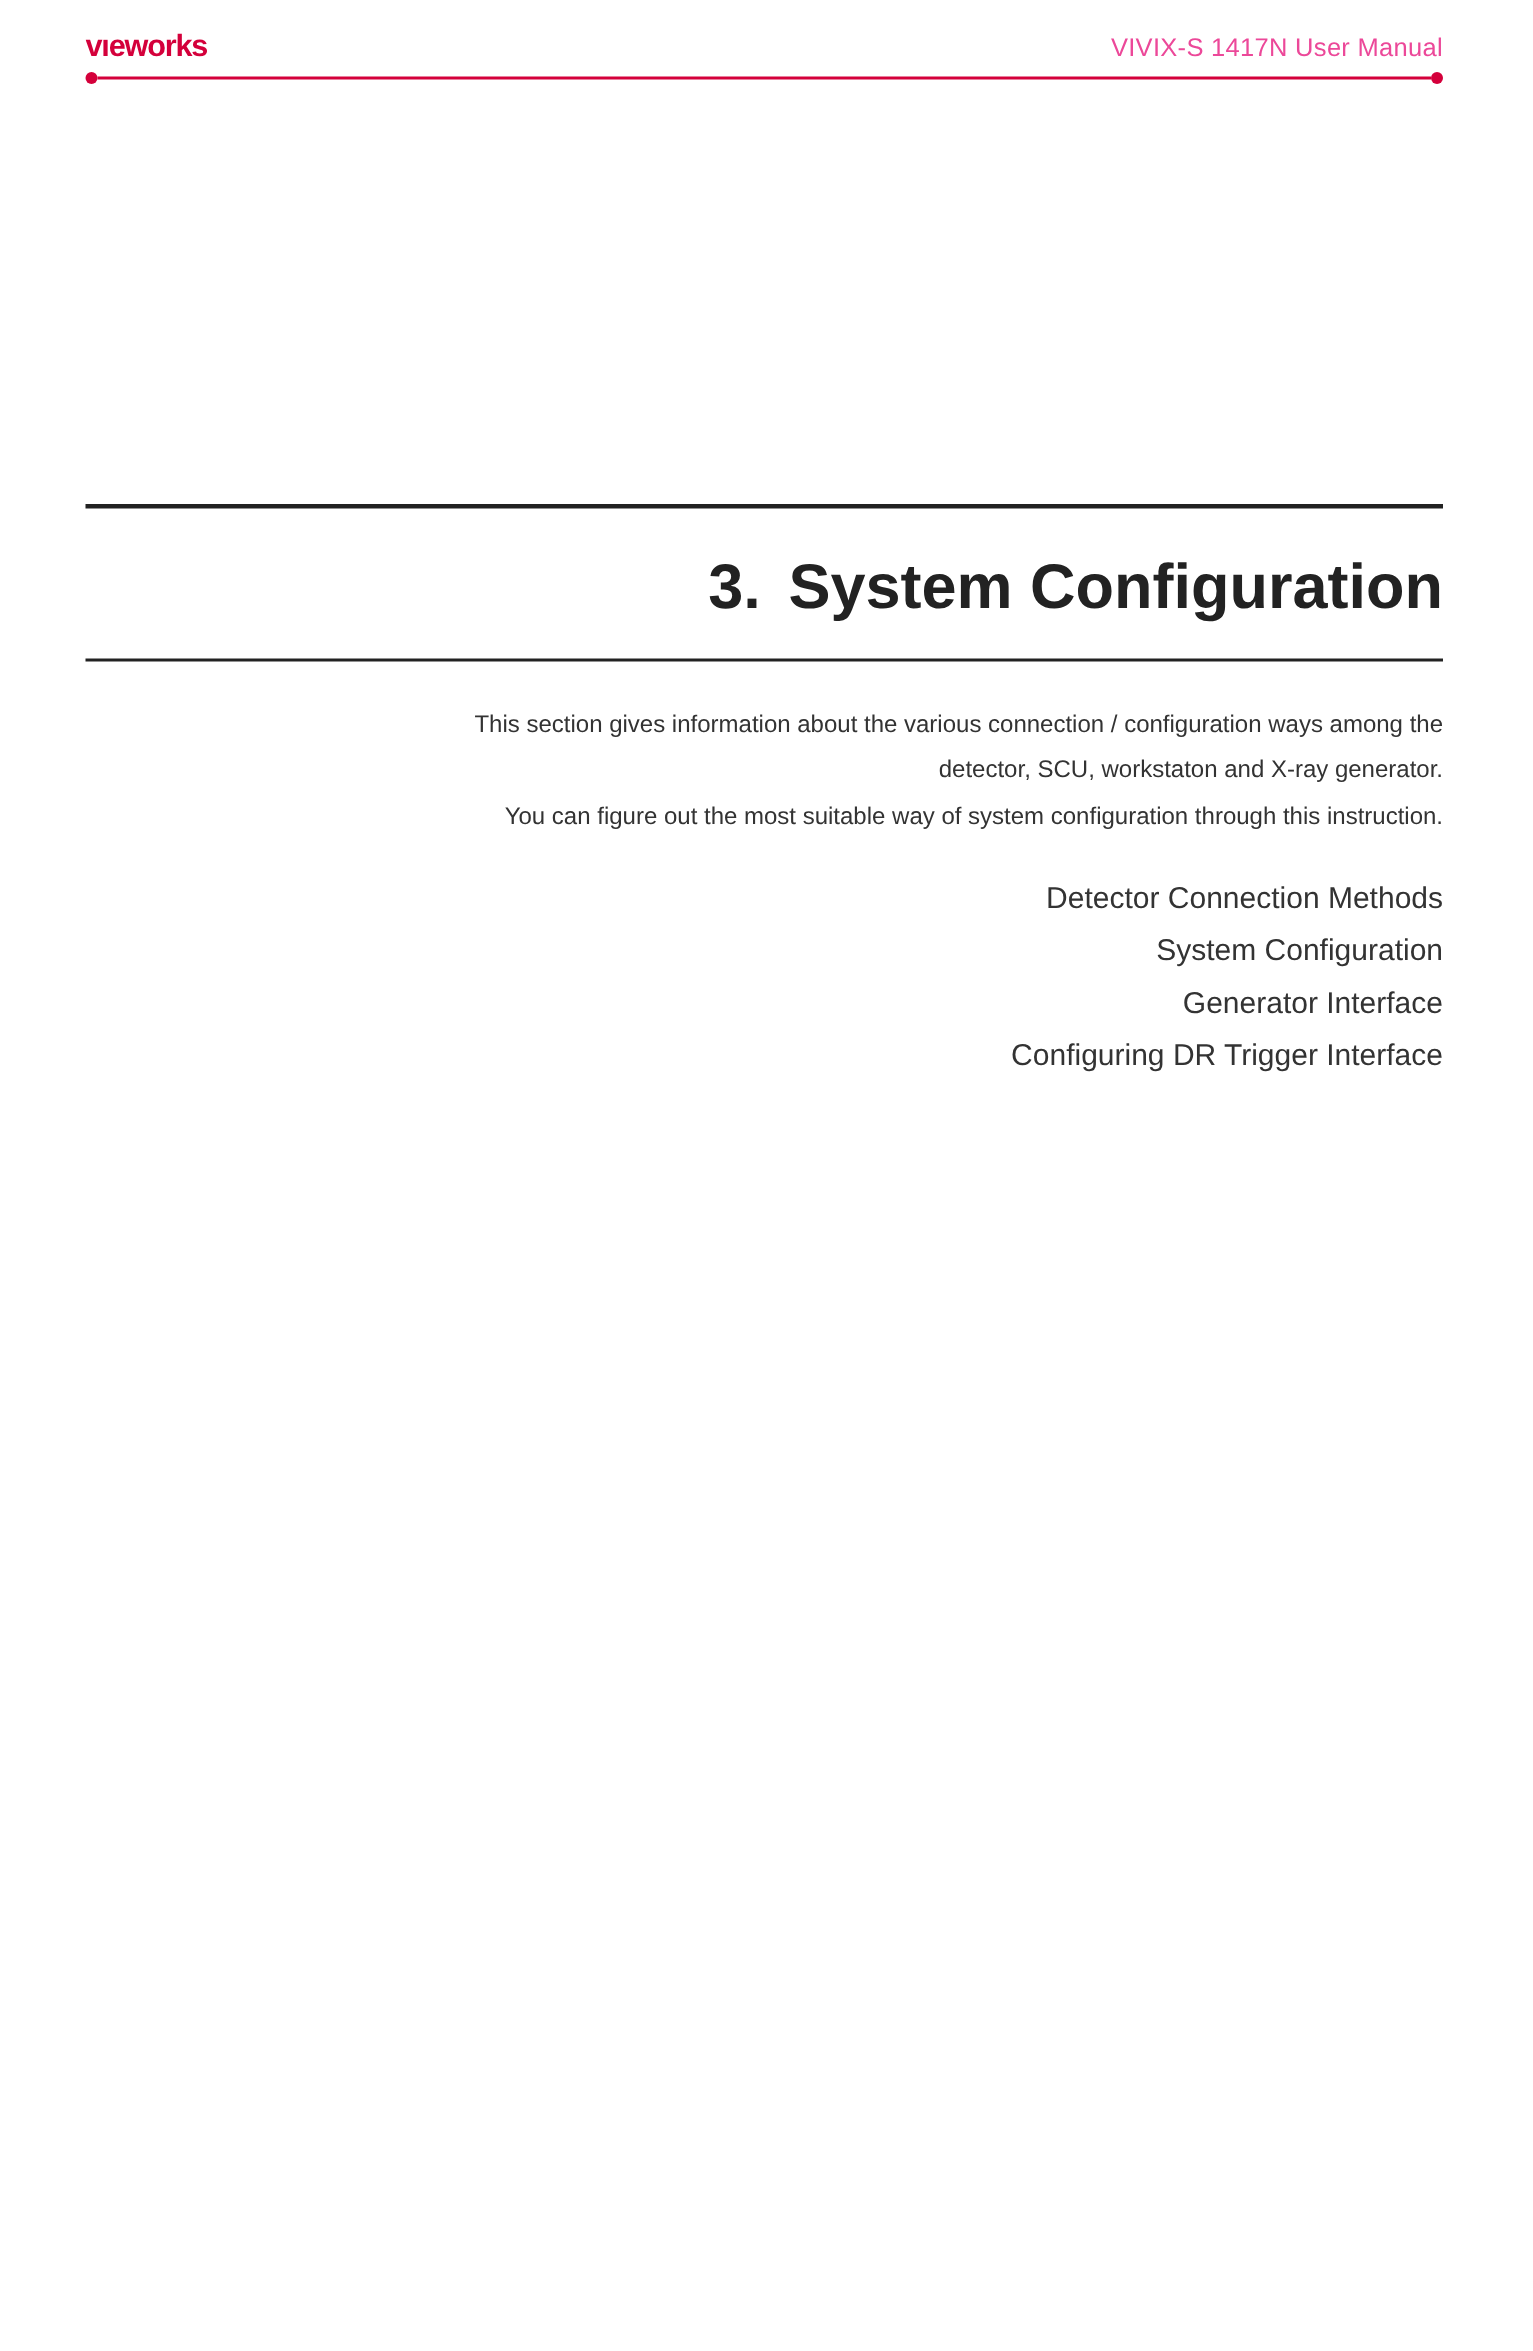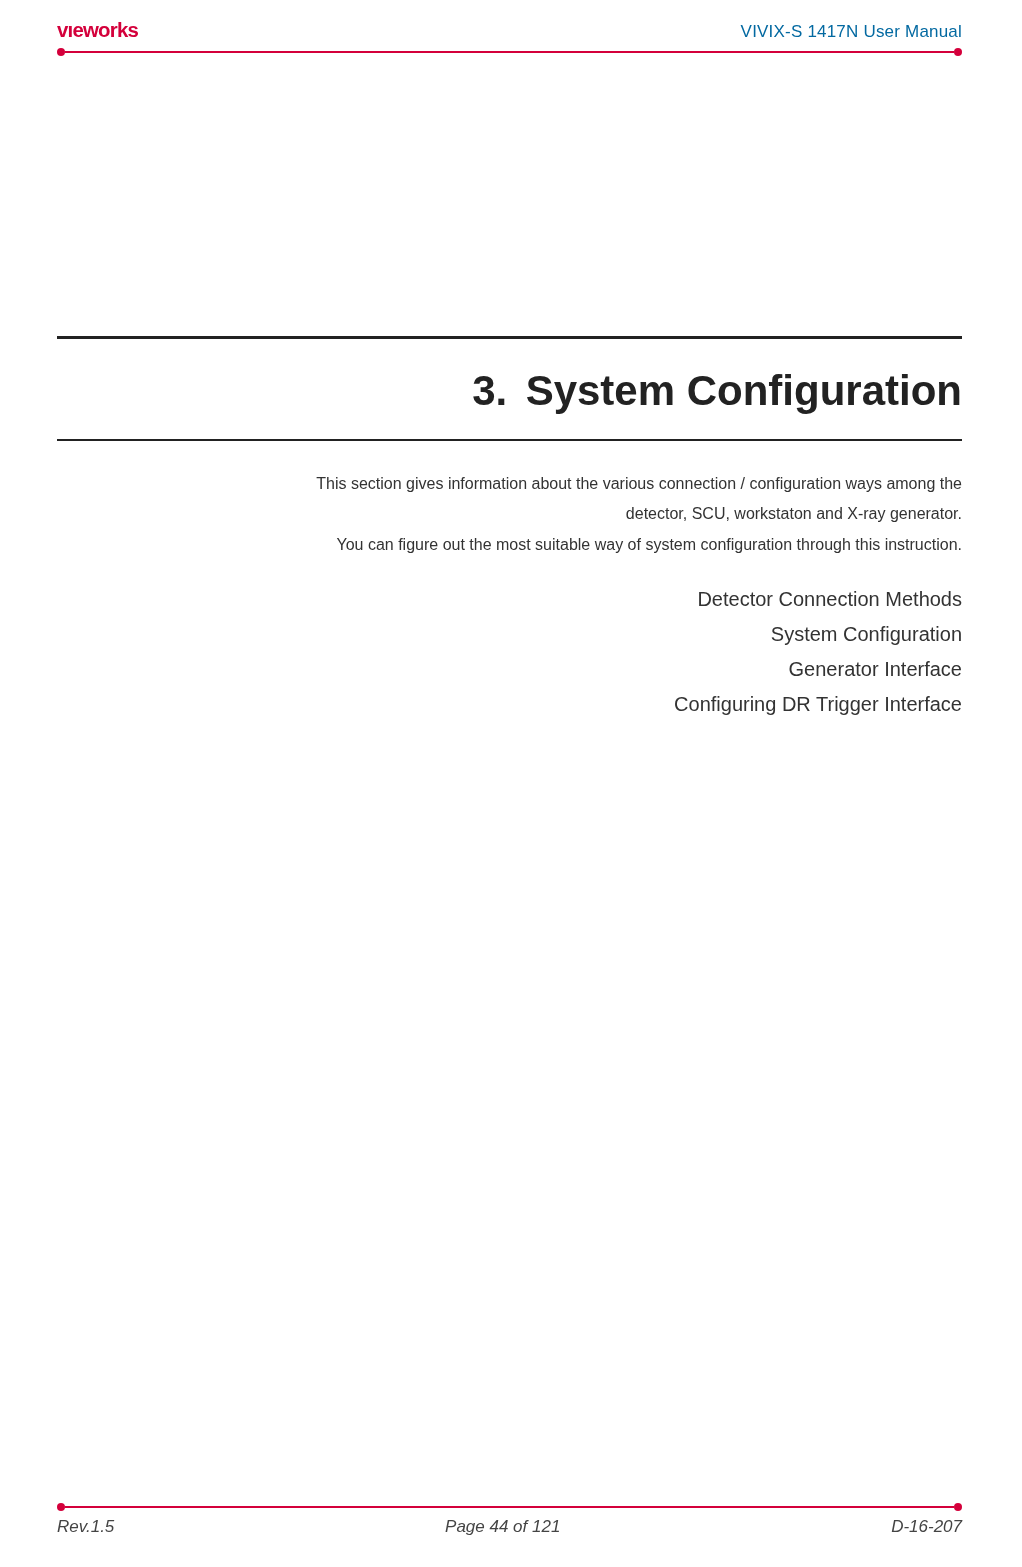--- a/index.html
+++ b/index.html
@@ -32,21 +32,21 @@
     .logo {
       display: flex;
       align-items: center;
       gap: 0;
     }
     .logo-svg {
       height: 22px;
     }
     .doc-title {
       font-size: 17px;
-      color: #0369a1;
+      color: #ec4899;
       letter-spacing: 0.2px;
     }
     .header-rule {
       display: flex;
       align-items: center;
       margin-top: 2px;
     }
     .dot {
       width: 8px;
       height: 8px;
@@ -163,26 +163,14 @@
     </div>
 
     <div class="toc">
       <div>Detector Connection Methods</div>
       <div>System Configuration</div>
       <div>Generator Interface</div>
       <div>Configuring DR Trigger Interface</div>
     </div>
   </div>
 
-  <div class="footer">
-    <div class="footer-rule">
-      <span class="dot"></span>
-      <span class="rule-line"></span>
-      <span class="dot"></span>
-    </div>
-    <div class="footer-row">
-      <div>Rev.1.5</div>
-      <div class="footer-center">Page 44 of 121</div>
-      <div>D-16-207</div>
-    </div>
-  </div>
 
 </div>
 
 </body></html>

